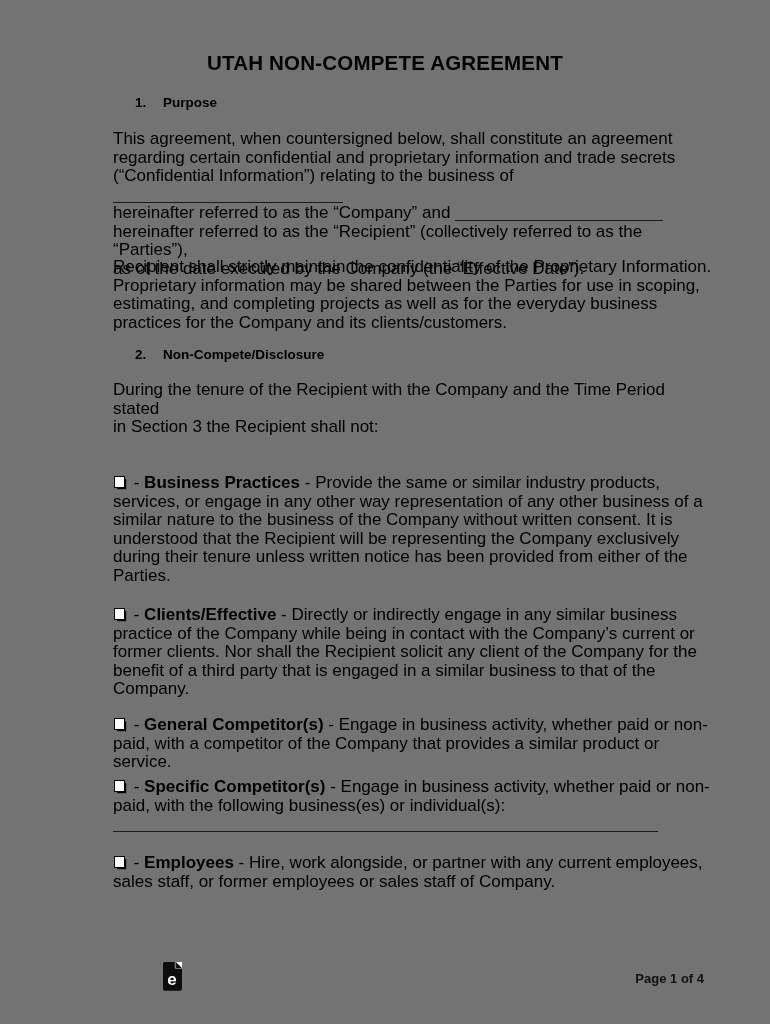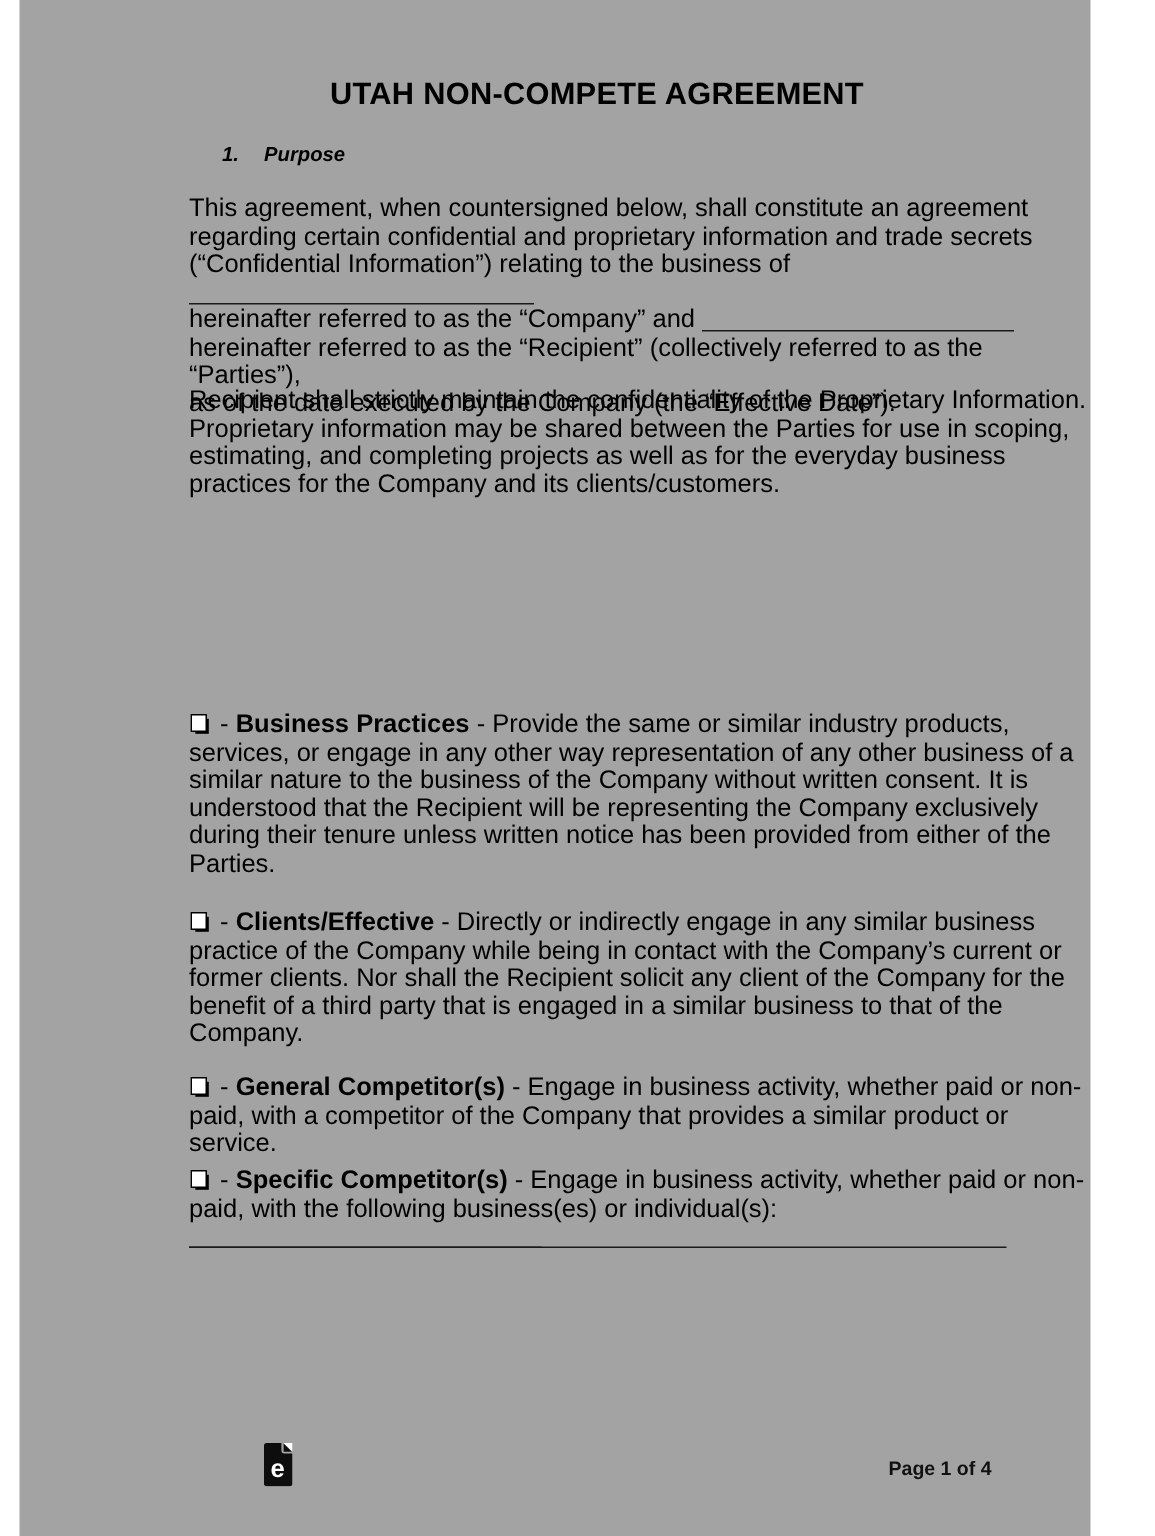--- a/index.html
+++ b/index.html
@@ -1,20 +1,20 @@
 <!DOCTYPE html>
 <html><head>
 <meta charset="utf-8">
 <style>
   html,body{margin:0;padding:0;background:#fff;}
-  .page{position:relative;width:714px;height:1024px;background:#a3a3a3;overflow:hidden;
-        font-family:"Liberation Sans",sans-serif;color:#000;margin-left:13px;}
+  .page{position:relative;width:770px;height:1024px;background:#737373;overflow:hidden;
+        font-family:"Liberation Sans",sans-serif;color:#000;}
   .title{position:absolute;top:50px;left:0;width:770px;margin:0;text-align:center;
          font-size:20.5px;font-weight:bold;line-height:26px;letter-spacing:.2px;}
-  .heading{position:absolute;left:135px;margin:0;font-size:13.5px;font-weight:bold;line-height:18.5px;font-style:italic;}
+  .heading{position:absolute;left:135px;margin:0;font-size:13.5px;font-weight:bold;line-height:18.5px;}
   .heading .num{display:inline-block;width:28px;}
   .body{position:absolute;left:113px;width:600px;margin:0;font-size:17px;line-height:18.5px;
         white-space:pre-line;}
   .body b{font-weight:bold;}
   .cb{display:inline-block;width:9px;height:10px;border:1.6px solid #000;
       box-shadow:2.2px 2.2px 0 -1px #000;margin:0 4px 0 1px;vertical-align:0;background:#fff;cursor:pointer;}
   .blank{display:inline-block;border-bottom:1.3px solid #1a1a1a;height:13px;margin-bottom:-3px;
          vertical-align:baseline;}
   .w1{width:230px;}.w2{width:208px;}.w3{width:235px;}
   .fill-line{position:absolute;left:113px;top:831px;width:545px;height:0;border-bottom:1.3px solid #1a1a1a;}
@@ -35,21 +35,24 @@
 (“Confidential Information”) relating to the business of </span><span class="blank w1"></span><span>
 hereinafter referred to as the “Company” and </span><span class="blank w2"></span><span>
 hereinafter referred to as the “Recipient” (collectively referred to as the “Parties”),
 as of the date executed by the Company (the “Effective Date”).</span></p>
 
   <p class="body" style="top:258px">Recipient shall strictly maintain the confidentiality of the Proprietary Information.
 Proprietary information may be shared between the Parties for use in scoping,
 estimating, and completing projects as well as for the everyday business
 practices for the Company and its clients/customers.</p>
 
+  <div class="heading" style="top:346px"><span class="num">2.</span><span>Non-Compete/Disclosure</span></div>
 
+  <p class="body" style="top:381px">During the tenure of the Recipient with the Company and the Time Period stated
+in Section 3 the Recipient shall not:</p>
 
 
   <p class="body" style="top:474px"><span class="cb"></span><span> - </span><b>Business Practices</b><span> - Provide the same or similar industry products,
 services, or engage in any other way representation of any other business of a
 similar nature to the business of the Company without written consent. It is
 understood that the Recipient will be representing the Company exclusively
 during their tenure unless written notice has been provided from either of the
 Parties.</span></p>
 
   <p class="body" style="top:606px"><span class="cb"></span><span> - </span><b>Clients/Effective</b><span> - Directly or indirectly engage in any similar business
@@ -59,20 +62,22 @@
 Company.</span></p>
 
   <p class="body" style="top:716px"><span class="cb"></span><span> - </span><b>General Competitor(s)</b><span> - Engage in business activity, whether paid or non-
 paid, with a competitor of the Company that provides a similar product or service.</span></p>
 
   <p class="body" style="top:778px"><span class="cb"></span><span> - </span><b>Specific Competitor(s)</b><span> - Engage in business activity, whether paid or non-
 paid, with the following business(es) or individual(s): </span><span class="blank w3"></span></p>
 
   <div class="fill-line"></div>
 
+  <p class="body" style="top:854px"><span class="cb"></span><span> - </span><b>Employees</b><span> - Hire, work alongside, or partner with any current employees,
+sales staff, or former employees or sales staff of Company.</span></p>
 
   <svg class="footer-logo" viewBox="0 0 19 29" xmlns="http://www.w3.org/2000/svg">
     <path d="M1.8 0 H11.6 V5.4 Q11.6 7 13.2 7 H19 V26.8 Q19 28.8 17 28.8 H1.8 Q0 28.8 0 27 V1.8 Q0 0 1.8 0 Z" fill="#0d0d0d"></path>
     <path d="M13 0 L19 5.9 L19 0 Z" fill="#ffffff"></path>
     <path d="M13.1 0.4 L18.6 5.9 L13.1 5.9 Z" fill="#0d0d0d"></path>
     <text x="9" y="22.5" text-anchor="middle" font-family="Liberation Sans, sans-serif" font-size="17" font-weight="bold" fill="#ffffff">e</text>
   </svg>
 
   <span class="page-label">Page 1 of 4</span>
 

